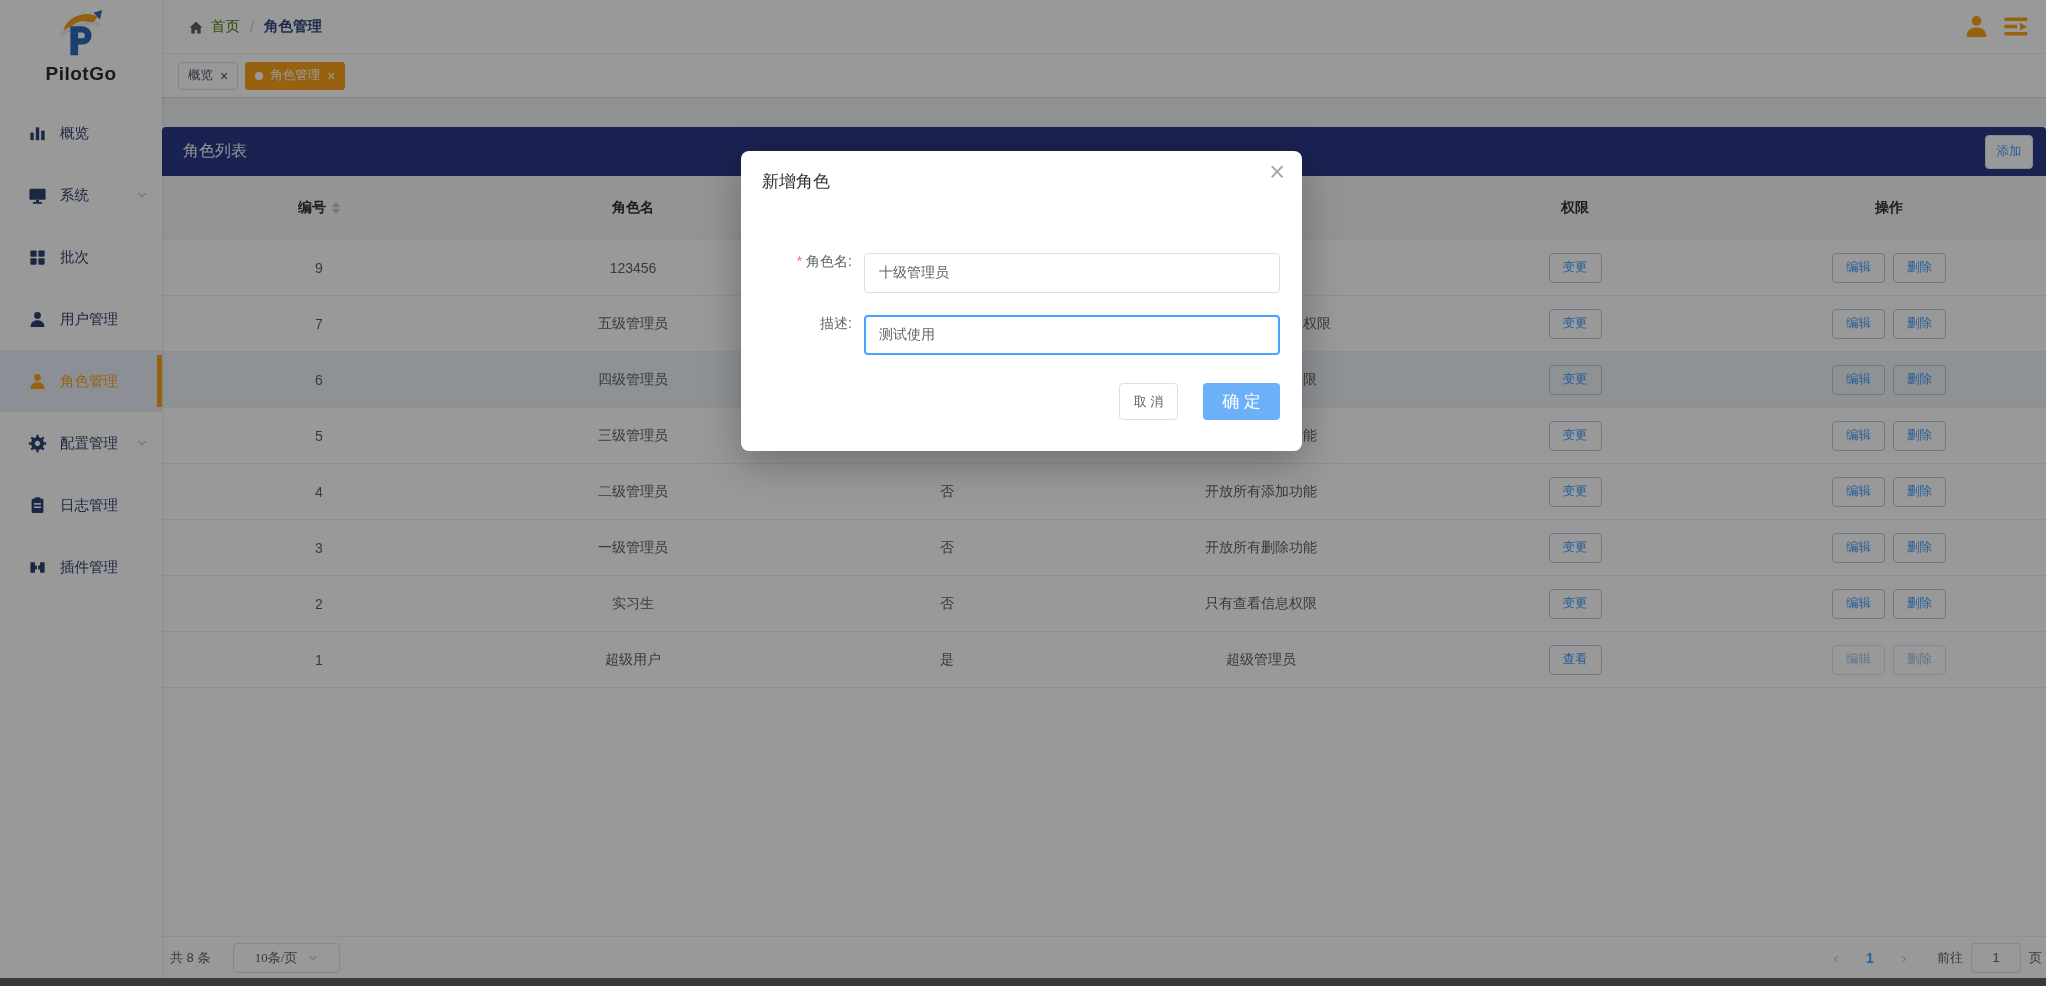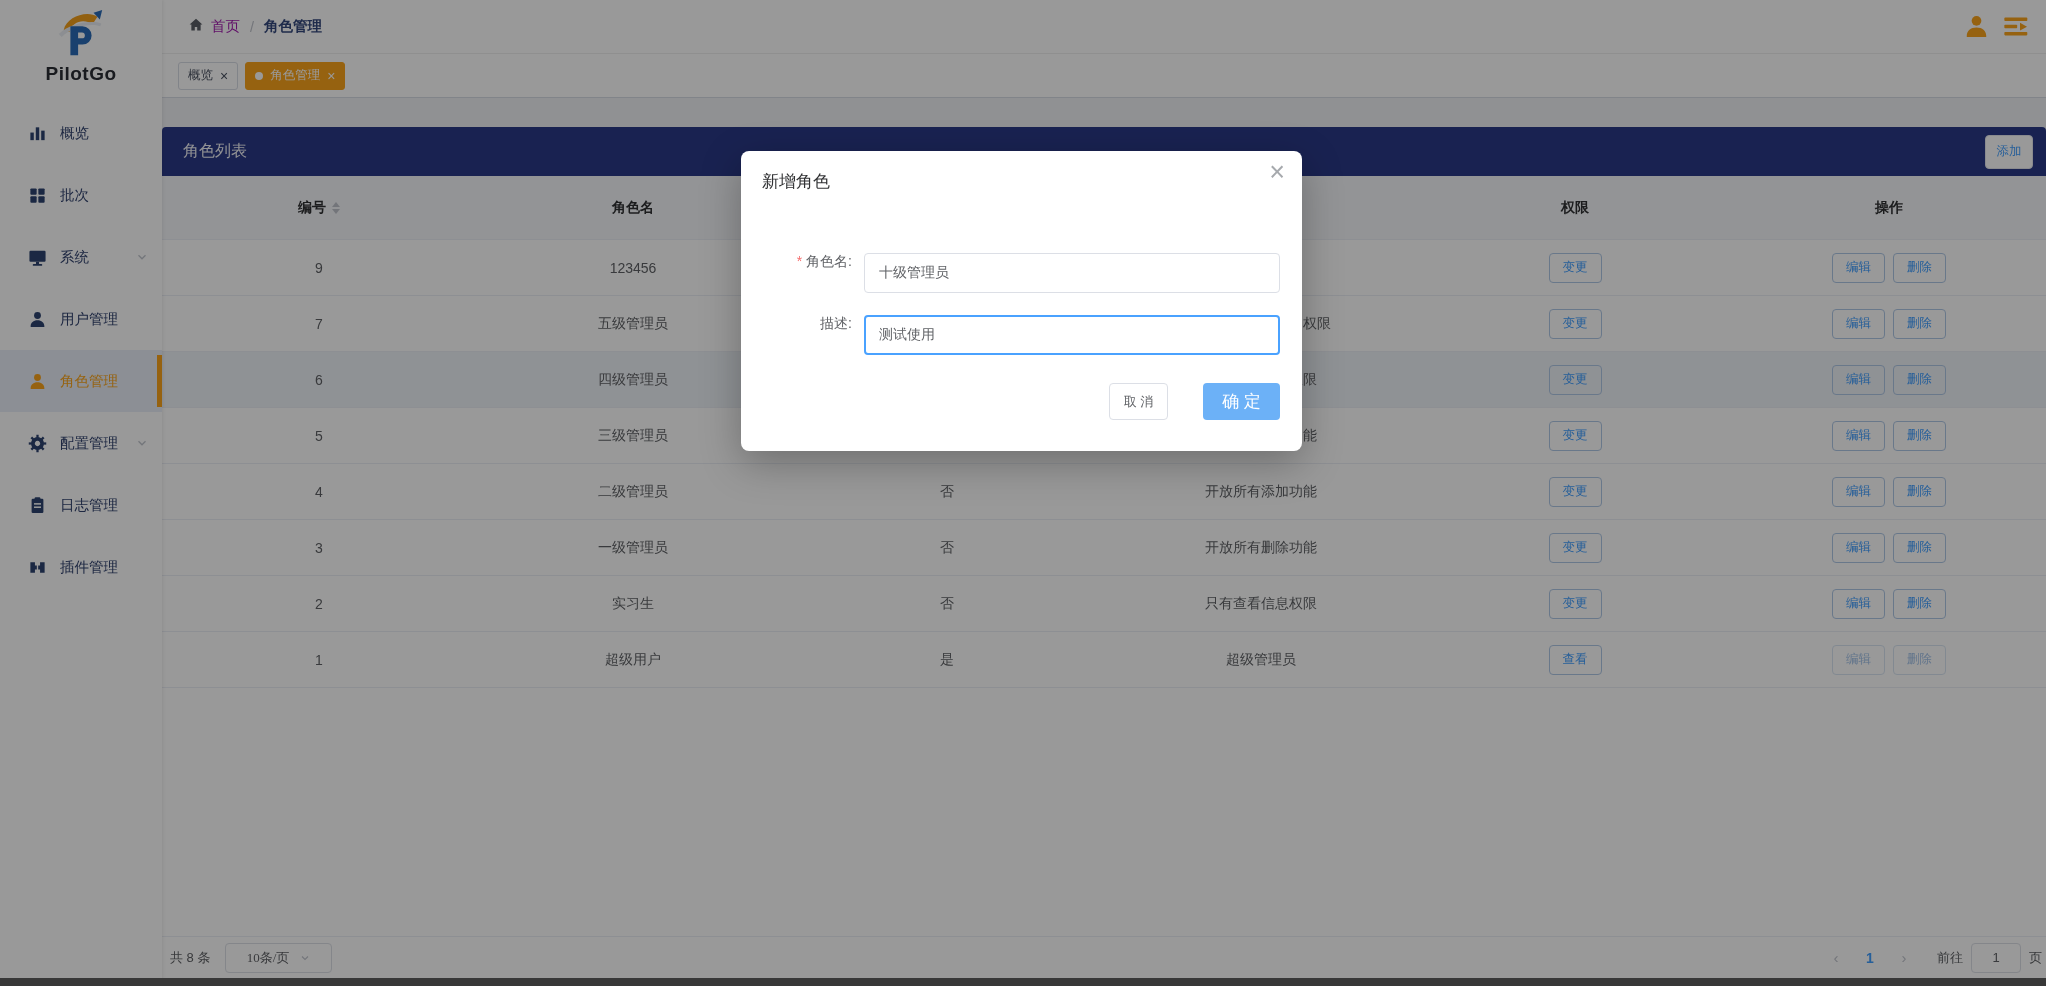--- a/index.html
+++ b/index.html
@@ -22,21 +22,21 @@
   .side-item.active .s-ico { color:var(--gold); }
   .side-item.active::after { content:""; position:absolute; right:0; top:5px; bottom:5px; width:5px; background:var(--gold); }
   .s-chev { position:absolute; right:13px; color:#C0C4CC; display:flex; }
   .s-chev svg { width:14px; height:14px; }
 
   
   .main { position:absolute; left:162px; top:0; right:0; height:986px; }
   .topbar { height:54px; background:#fff; border-bottom:1px solid #EFEFEF;
             display:flex; align-items:center; justify-content:space-between; padding:0 16px 0 26px; }
   .crumbs { display:flex; align-items:center; gap:10px; font-size:14.5px; }
-  .crumb-home { display:flex; align-items:flex-start; gap:7px; color:#a21caf; cursor:pointer; }
+  .crumb-home { display:flex; align-items:flex-end; gap:7px; color:#4d7c0f; cursor:pointer; }
   .crumb-home svg { width:16px; height:16px; fill:#5A5E66; }
   .crumb-sep { color:#C0C4CC; }
   .crumb-cur { color:#35497D; font-weight:700; }
   .top-icons { display:flex; align-items:center; gap:13px; }
   .top-icons .ticon { width:27px; height:27px; color:var(--gold); cursor:pointer; display:flex; }
   .top-icons svg { width:100%; height:100%; fill:currentColor; }
 
   .tabsbar { height:44px; background:#fff; border-bottom:1px solid #D8DCE5;
              display:flex; align-items:center; gap:7px; padding-left:16px; }
   .tab { height:28px; display:inline-flex; align-items:center; gap:7px; padding:0 9px;
@@ -63,21 +63,21 @@
   .c-up { width:0; height:0; border-left:4px solid transparent; border-right:4px solid transparent; border-bottom:5px solid #C0C4CC; }
   .c-down { width:0; height:0; border-left:4px solid transparent; border-right:4px solid transparent; border-top:5px solid #C0C4CC; }
   .btn-o { display:inline-flex; align-items:center; justify-content:center; height:30px; padding:0 13px;
            border:1px solid #AFC8E6; border-radius:4px; color:var(--blue); font-size:12.5px;
            background:transparent; cursor:pointer; }
   .btn-o.disabled { color:#A5C4E9; border-color:#D9E5F2; cursor:not-allowed; }
   .ops { display:flex; gap:8px; justify-content:center; }
 
   .panel-foot { position:absolute; left:0; right:0; bottom:8px; height:42px; border-top:1px solid #EBEEF5;
                 background:#fff; display:flex; align-items:center; justify-content:space-between; padding:0 4px 0 8px; }
-  .foot-left { display:flex; align-items:center; gap:15px; font-size:13px; color:#606266; }
+  .foot-left { display:flex; align-items:center; gap:23px; font-size:13px; color:#606266; }
   .page-size { width:107px; height:30px; border:1px solid #DCDFE6; border-radius:4px; cursor:pointer;
                display:flex; align-items:center; justify-content:center; gap:10px; color:#606266; font-size:13px;font-family:Liberation Serif, serif; }
   .page-size svg { width:12px; height:12px; color:#C0C4CC; }
   .foot-right { display:flex; align-items:center; font-size:13px; color:#606266; }
   .pg-btn { width:34px; text-align:center; color:#C0C4CC; font-size:15px; }
   .pg-num { width:34px; text-align:center; color:var(--blue); font-weight:700; font-size:14px; cursor:pointer; }
   .goto-label { margin:0 4px 0 16px; }
   .goto-input { width:50px; height:30px; border:1px solid #DCDFE6; border-radius:4px; text-align:center;
                 font-size:13px; color:#606266; margin:0 8px 0 4px; outline:none;
                 font-family:"Liberation Sans","DejaVu Sans",sans-serif; }
@@ -92,21 +92,21 @@
   .dlg-close { position:absolute; right:17px; top:8px; font-size:27px; font-weight:300; color:#A6A9AD;
                cursor:pointer; line-height:1; }
   .dlg-row { position:absolute; left:20px; right:22px; height:40px; display:flex; }
   .row1 { top:102px; } .row2 { top:164px; }
   .dlg-label { width:103px; flex:none; text-align:right; padding-right:12px; font-size:14px; color:#606266; }
   .star { color:var(--red); margin-right:4px; }
   .dlg-input { flex:1; height:40px; border:1px solid #DCDFE6; border-radius:4px; padding:0 14px;
                font-size:14px; color:#606266; outline:none; background:#fff;
                font-family:"Liberation Sans","DejaVu Sans",sans-serif; }
   .dlg-input.focused { border:2px solid #4AA2FF; padding:0 13px; }
-  .dlg-btns { position:absolute; right:22px; top:232px; display:flex; gap:35px; }
+  .dlg-btns { position:absolute; right:22px; top:232px; display:flex; gap:25px; }
   .btn-cancel { width:59px; height:37px; border:1px solid #DCDFE6; border-radius:4px; background:#fff;
                 color:#606266; font-size:13px; cursor:pointer; }
   .btn-confirm { width:77px; height:37px; border:none; border-radius:4px; background:var(--confirm);
                  color:#fff; font-size:17px; cursor:pointer; }
 </style>
 </head>
 <body>
 
 <div class="stage">
 
@@ -127,42 +127,42 @@
               <rect x="2.5" y="9" width="3.6" height="8"></rect>
               <rect x="8.2" y="3.5" width="3.6" height="13.5"></rect>
               <rect x="13.9" y="7" width="3.6" height="10"></rect>
             </svg>
           </span>
           <span class="s-label">概览</span>
         </div>
         <div class="side-item">
           <span class="s-ico">
             <svg viewBox="0 0 20 20" fill="currentColor">
+              <rect x="1.5" y="3" width="17" height="11.5" rx="1.2"></rect>
+              <rect x="8.4" y="14.5" width="3.2" height="2.4"></rect>
+              <rect x="5" y="16.9" width="10" height="1.8" rx="0.9"></rect>
+            </svg>
+          </span>
+          <span class="s-label">系统</span>
+          <span class="s-chev">
+            <svg viewBox="0 0 20 20" fill="none">
+              <path d="M5 7.5 l5 5 5 -5" stroke="currentColor" stroke-width="1.8"></path>
+            </svg>
+          </span>
+        </div>
+        <div class="side-item">
+          <span class="s-ico">
+            <svg viewBox="0 0 20 20" fill="currentColor">
               <rect x="2.5" y="2.5" width="6.6" height="6.6" rx="1"></rect>
               <rect x="10.9" y="2.5" width="6.6" height="6.6" rx="1"></rect>
               <rect x="2.5" y="10.9" width="6.6" height="6.6" rx="1"></rect>
               <rect x="10.9" y="10.9" width="6.6" height="6.6" rx="1"></rect>
             </svg>
           </span>
           <span class="s-label">批次</span>
-        </div>
-        <div class="side-item">
-          <span class="s-ico">
-            <svg viewBox="0 0 20 20" fill="currentColor">
-              <rect x="1.5" y="3" width="17" height="11.5" rx="1.2"></rect>
-              <rect x="8.4" y="14.5" width="3.2" height="2.4"></rect>
-              <rect x="5" y="16.9" width="10" height="1.8" rx="0.9"></rect>
-            </svg>
-          </span>
-          <span class="s-label">系统</span>
-          <span class="s-chev">
-            <svg viewBox="0 0 20 20" fill="none">
-              <path d="M5 7.5 l5 5 5 -5" stroke="currentColor" stroke-width="1.8"></path>
-            </svg>
-          </span>
         </div>
         <div class="side-item">
           <span class="s-ico">
             <svg viewBox="0 0 20 20" fill="currentColor">
               <circle cx="10" cy="5.8" r="3.6"></circle>
               <path d="M10 10.8 c-4.3 0 -7.2 2.6 -7.2 6.1 v0.9 h14.4 v-0.9 c0 -3.5 -2.9 -6.1 -7.2 -6.1 z"></path>
             </svg>
           </span>
           <span class="s-label">用户管理</span>
         </div>

